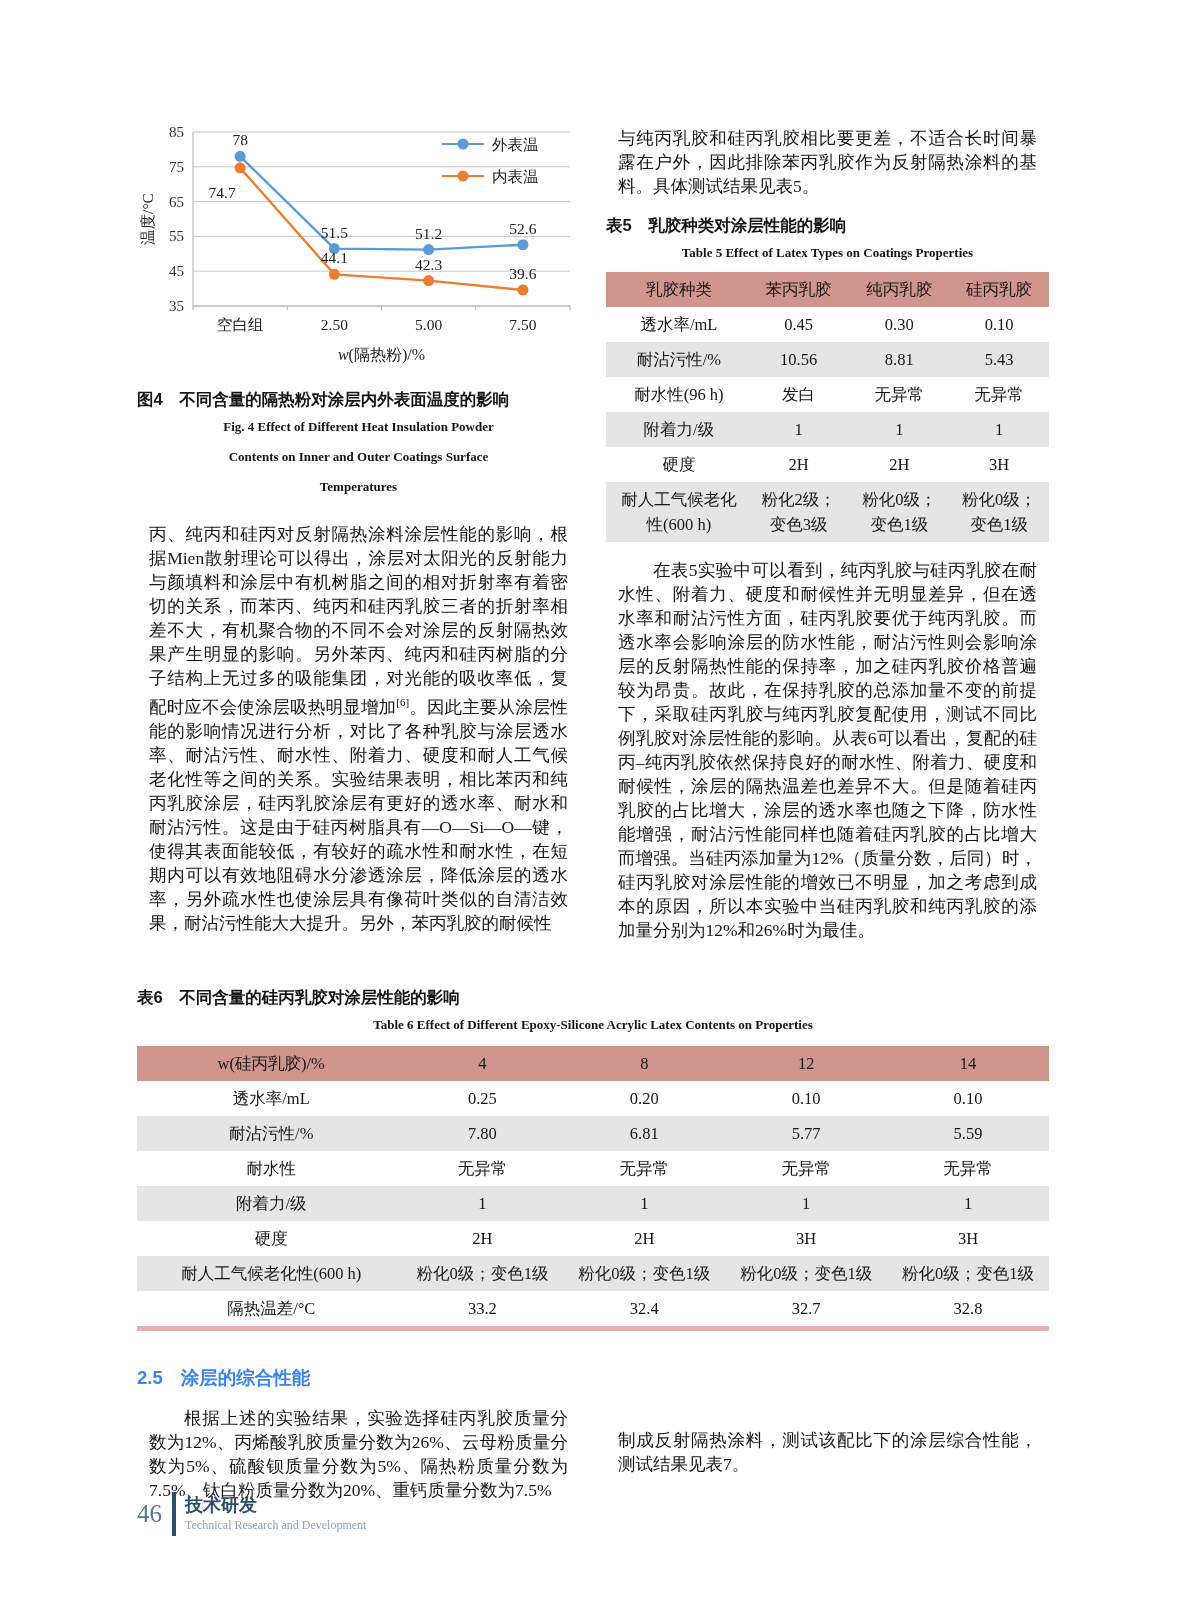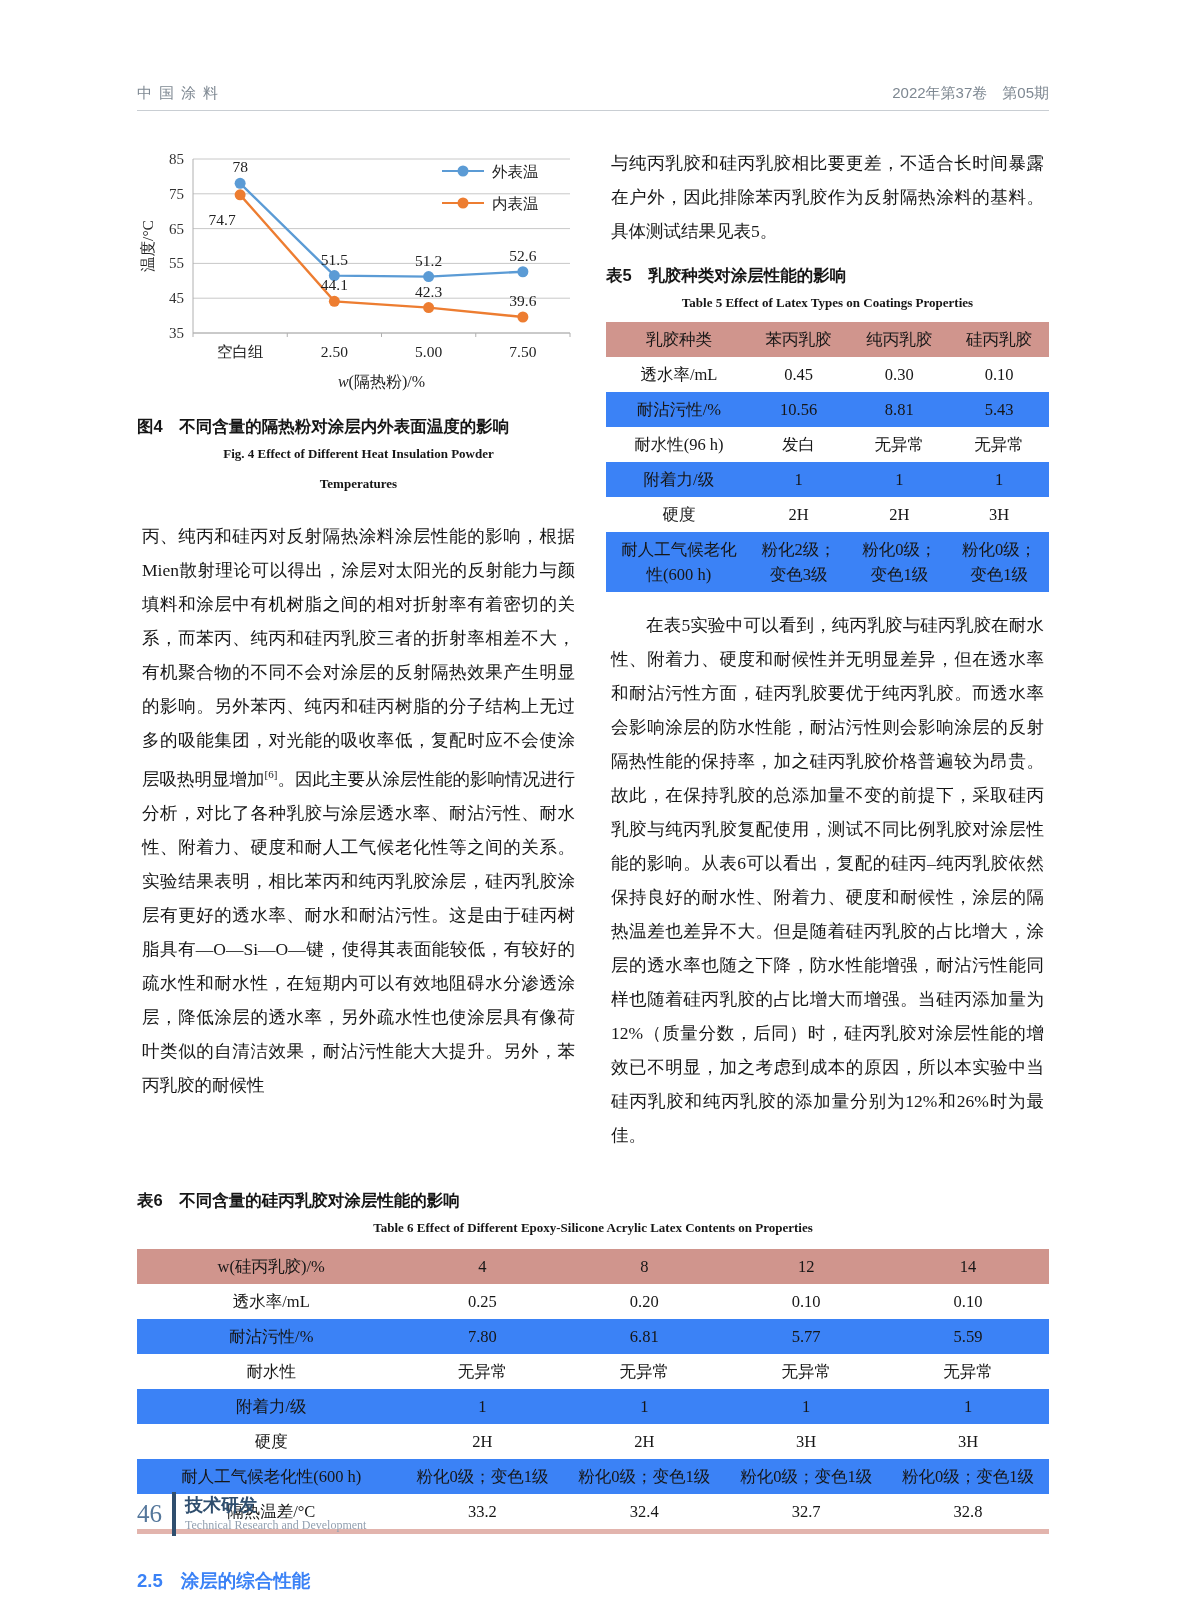--- a/index.html
+++ b/index.html
@@ -15,21 +15,21 @@
     padding-bottom:7px; border-bottom:1.5px solid #c9ced3;
     font-family:"Liberation Sans", sans-serif; font-size:15px; color:#7e8892;
   }
   .journal-name { letter-spacing:7px; }
   
   .two-col { display:flex; gap:26px; }
   .col { width:443px; }
   .top-cols { margin-top:30px; }
   .bottom-cols { margin-top:34px; }
   
-  .body-text { font-size:17.5px; line-height:34px; text-align:justify; margin:5px; }
+  .body-text { font-size:17.5px; line-height:24px; text-align:justify; margin:12px; }
   .indent { text-indent:2em; }
   sup { font-size:11px; }
   
   .chart-wrap { margin-top:2px; }
   svg text { font-family:"Liberation Serif", serif; }
   .fig-cap-cn, .tbl-cap-cn {
     font-family:"Liberation Sans", sans-serif; font-weight:bold;
     font-size:16.5px; margin-top:14px; line-height:26px;
   }
   .fig-cap-en, .tbl-cap-en {
@@ -38,21 +38,21 @@
   }
   .left-para { margin-top:20px; }
   
   .tbl-block-5 { margin-top:12px; }
   .data-table { width:100%; border-collapse:collapse; font-size:16.5px; }
   .data-table th, .data-table td {
     padding:5px 6px; text-align:center; font-weight:normal; line-height:25px;
   }
   .data-table .rowhead { text-align:center; padding-left:10px; }
   .data-table thead tr { background:#d0958d; }
-  .data-table tbody tr.pink { background:#3b82f6; }
+  .data-table tbody tr.pink { background:#e5e5e5; }
   .data-table.bottom-rule { border-bottom:5px solid #e2b4ad; }
   .tbl5 th:first-child { width:32%; }
   .tbl6 th:first-child { width:29%; }
   .table6-section { margin-top:30px; }
   .right-para2 { margin-top:16px; }
   .table5-host { margin-top:4px; }
   .table6-host { margin-top:6px; }
   
   .section-heading {
     font-family:"Liberation Sans", sans-serif; font-weight:bold;
@@ -68,24 +68,20 @@
   .footer-page-num { font-size:25px; color:#55779b; margin-right:10px; }
   .footer-bar { width:4px; height:44px; background:#2f4e6e; margin-right:9px; }
   .footer-cn { font-family:"Liberation Sans", sans-serif; font-weight:bold; font-size:18px; color:#2f4e6e; line-height:22px; }
   .footer-en { font-size:12px; color:#93a1b1; line-height:18px; }
 </style>
 </head>
 <body>
 
 <div class="page">
 
-  <div class="page-header">
-    <span class="journal-name">中国涂料</span>
-    <span class="issue-info">2022年第37卷　第05期</span>
-  </div>
 
   <div class="two-col top-cols">
     <div class="col">
       <div class="chart-wrap" id="chart"><svg width="443" height="252">
             <line x1="56" y1="190" x2="433" y2="190" stroke="#c8c8c8" stroke-width="1"></line>
             <line x1="56" y1="155.20000000000002" x2="433" y2="155.20000000000002" stroke="#c8c8c8" stroke-width="1"></line>
             <line x1="56" y1="120.39999999999999" x2="433" y2="120.39999999999999" stroke="#c8c8c8" stroke-width="1"></line>
             <line x1="56" y1="85.60000000000001" x2="433" y2="85.60000000000001" stroke="#c8c8c8" stroke-width="1"></line>
             <line x1="56" y1="50.800000000000004" x2="433" y2="50.800000000000004" stroke="#c8c8c8" stroke-width="1"></line>
             <line x1="56" y1="16" x2="433" y2="16" stroke="#c8c8c8" stroke-width="1"></line>
@@ -128,20 +124,21 @@
             <text x="385.875" y="162.992" text-anchor="middle" font-size="15.5" fill="#222">39.6</text>
             <line x1="305" y1="28" x2="347" y2="28" stroke="#5B9BD5" stroke-width="2.2"></line>
             <circle cx="326" cy="28" r="5.5" fill="#5B9BD5"></circle>
             <text x="355" y="33.5" font-size="15.5" fill="#222">外表温</text>
             <line x1="305" y1="60" x2="347" y2="60" stroke="#ED7D31" stroke-width="2.2"></line>
             <circle cx="326" cy="60" r="5.5" fill="#ED7D31"></circle>
             <text x="355" y="65.5" font-size="15.5" fill="#222">内表温</text>
           </svg></div>
       <div class="fig-cap-cn">图4　不同含量的隔热粉对涂层内外表面温度的影响</div>
       <div class="fig-cap-en">Fig. 4   Effect of Different Heat Insulation Powder</div>
+      <div class="fig-cap-en">Contents on Inner and Outer Coatings Surface</div>
       <div class="fig-cap-en">Temperatures</div>
       <p class="body-text left-para"><span>丙、纯丙和硅丙对反射隔热涂料涂层性能的影响，根据Mien散射理论可以得出，涂层对太阳光的反射能力与颜填料和涂层中有机树脂之间的相对折射率有着密切的关系，而苯丙、纯丙和硅丙乳胶三者的折射率相差不大，有机聚合物的不同不会对涂层的反射隔热效果产生明显的影响。另外苯丙、纯丙和硅丙树脂的分子结构上无过多的吸能集团，对光能的吸收率低，复配时应不会使涂层吸热明显增加</span><sup>[6]</sup><span>。因此主要从涂层性能的影响情况进行分析，对比了各种乳胶与涂层透水率、耐沾污性、耐水性、附着力、硬度和耐人工气候老化性等之间的关系。实验结果表明，相比苯丙和纯丙乳胶涂层，硅丙乳胶涂层有更好的透水率、耐水和耐沾污性。这是由于硅丙树脂具有—O—Si—O—键，使得其表面能较低，有较好的疏水性和耐水性，在短期内可以有效地阻碍水分渗透涂层，降低涂层的透水率，另外疏水性也使涂层具有像荷叶类似的自清洁效果，耐沾污性能大大提升。另外，苯丙乳胶的耐候性</span></p>
     </div>
 
     <div class="col">
       <p class="body-text">与纯丙乳胶和硅丙乳胶相比要更差，不适合长时间暴露在户外，因此排除苯丙乳胶作为反射隔热涂料的基料。具体测试结果见表5。</p>
       <div class="tbl-block-5">
         <div class="tbl-cap-cn">表5　乳胶种类对涂层性能的影响</div>
         <div class="tbl-cap-en">Table 5   Effect of Latex Types on Coatings Properties</div>
         <div class="table5-host" data-table="table5">

